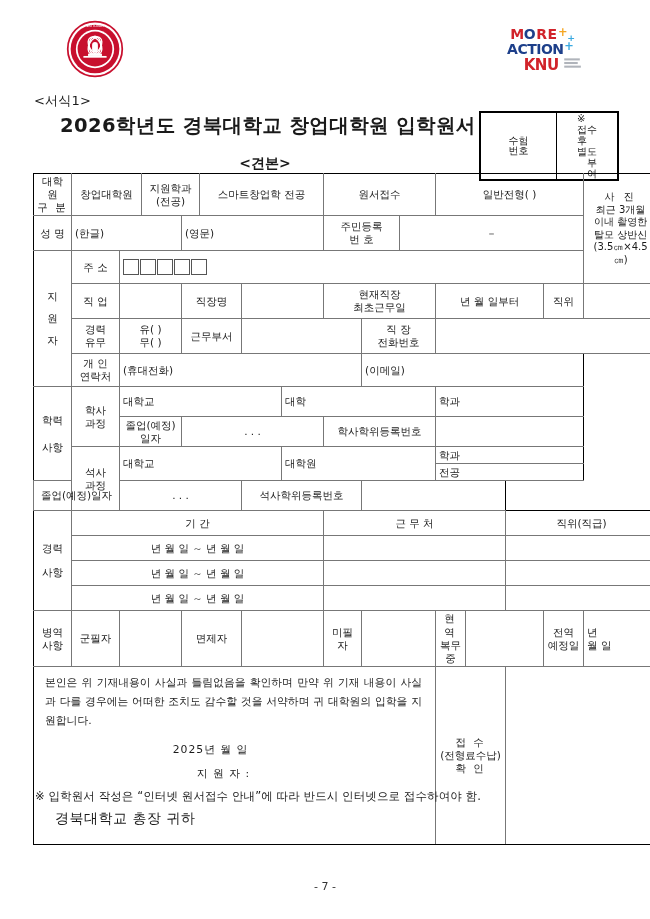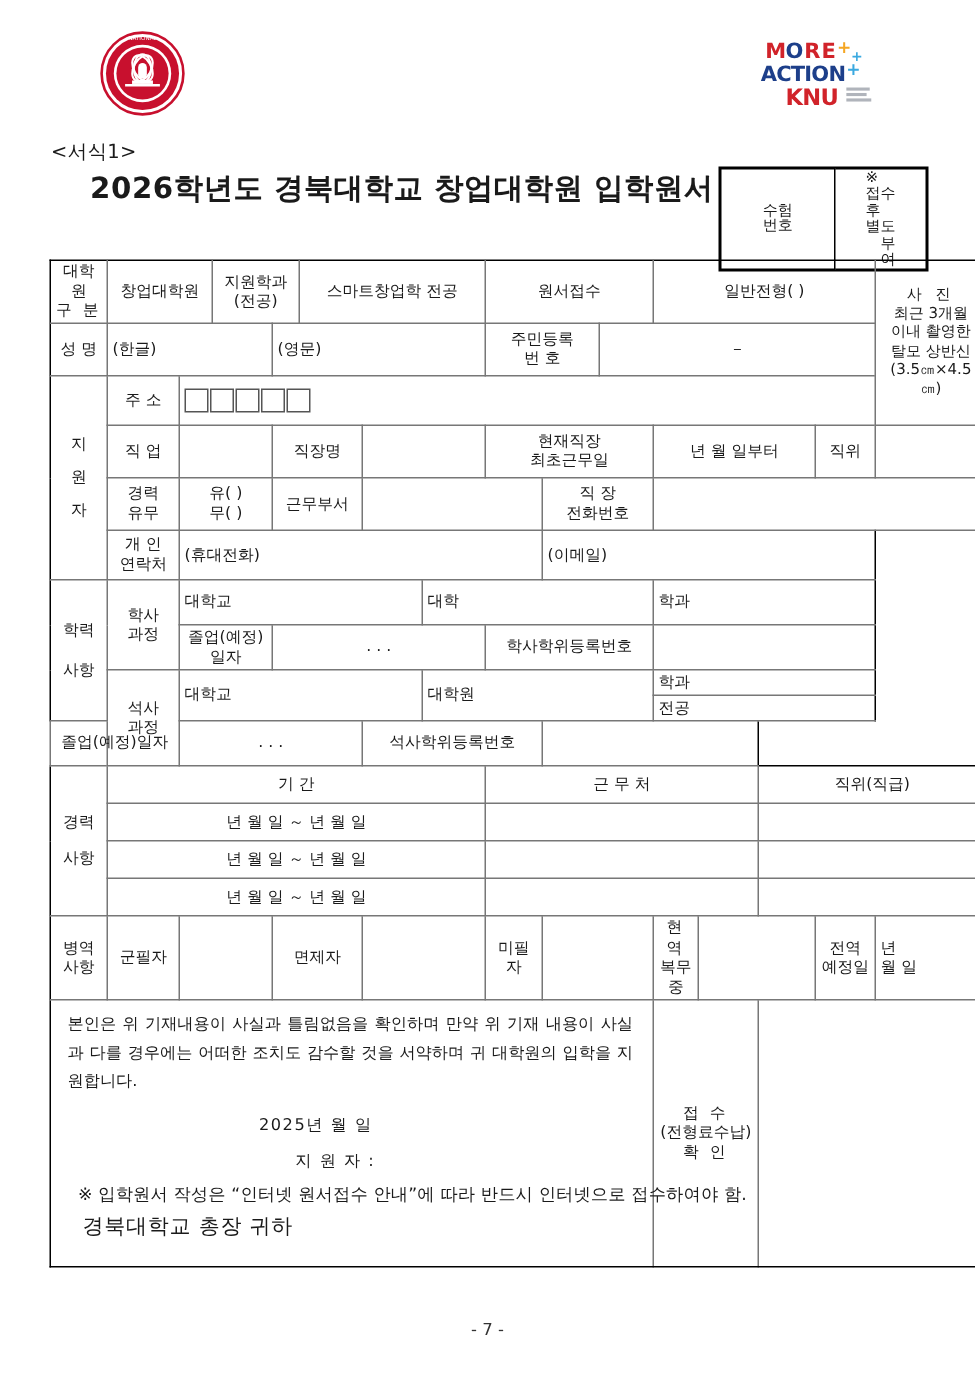--- a/index.html
+++ b/index.html
@@ -154,21 +154,21 @@
   .stamp-cell {
     font-size: 10.5px;
     line-height: 2.2;
     text-align: center;
     margin-left: 12px;
   }
 
   
   .footnote {
     position: absolute;
-    left: 52px; top: 789px;
+    left: 35px; top: 789px;
     font-size: 11.5px;
     letter-spacing: .1px;
     white-space: nowrap;
   }
   .pagenum {
     position: absolute;
     left: 0; top: 880px;
     width: 650px;
     text-align: center;
     font-size: 11px;
@@ -215,20 +215,21 @@
         <rect x="112" y="70" width="30" height="4"></rect>
         <rect x="112" y="77" width="26" height="4"></rect>
         <rect x="112" y="84" width="32" height="4"></rect>
       </g>
     </svg>
   </div>
 
   <div class="form-id">&lt;서식1&gt;</div>
 
   <div class="title">2026학년도 경북대학교 창업대학원 입학원서</div>
+  <div class="sample-mark">&lt;견본&gt;</div>
 
   <div class="receipt-box">
     <table>
       <tbody>
           <tr>
         <td class="rb-label" rowspan="1">
           <div>수험</div>
           <div>번호</div>
         </td>
         <td class="rb-val">

